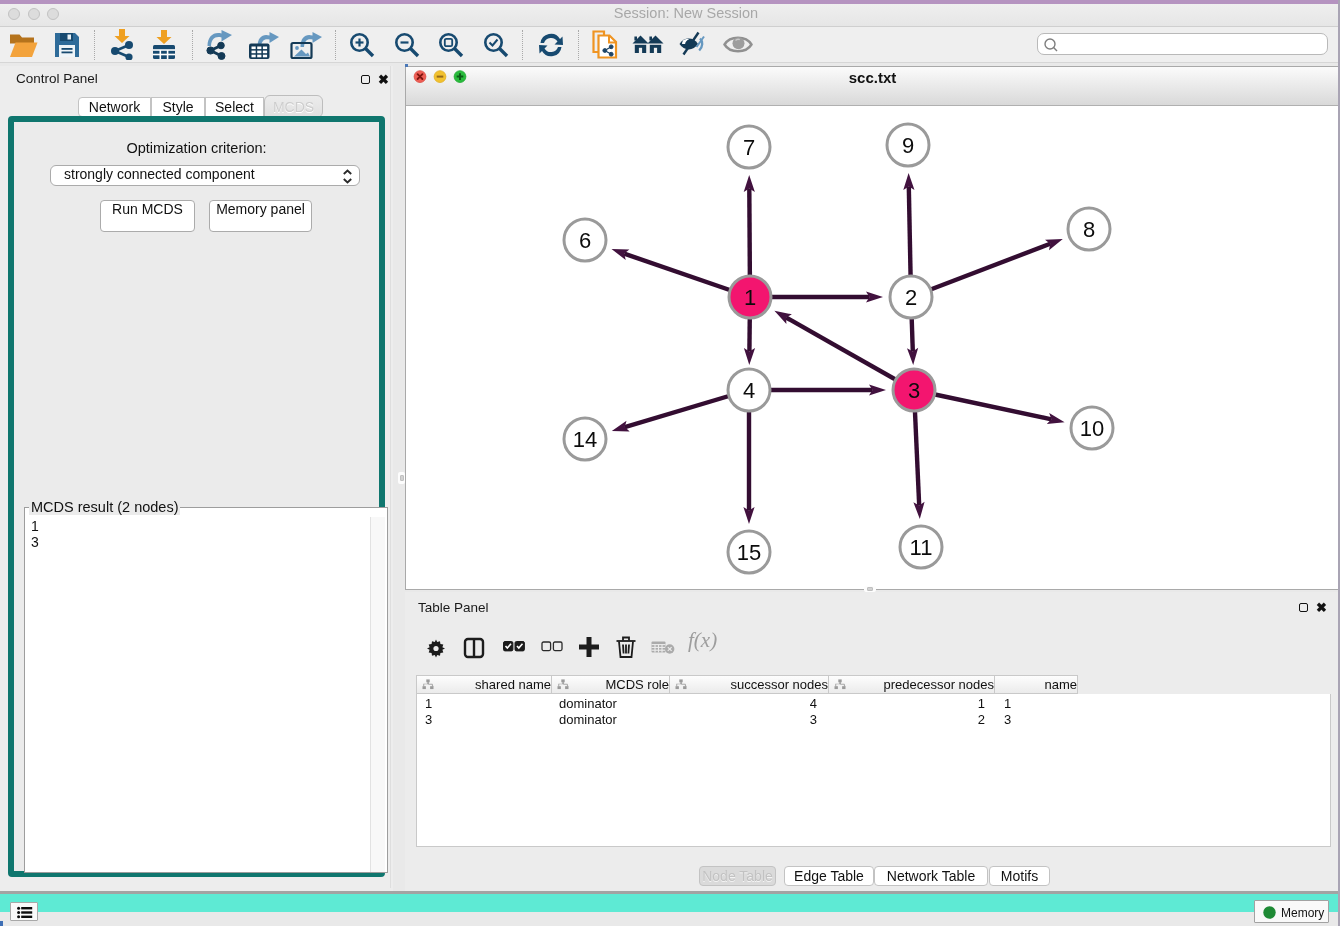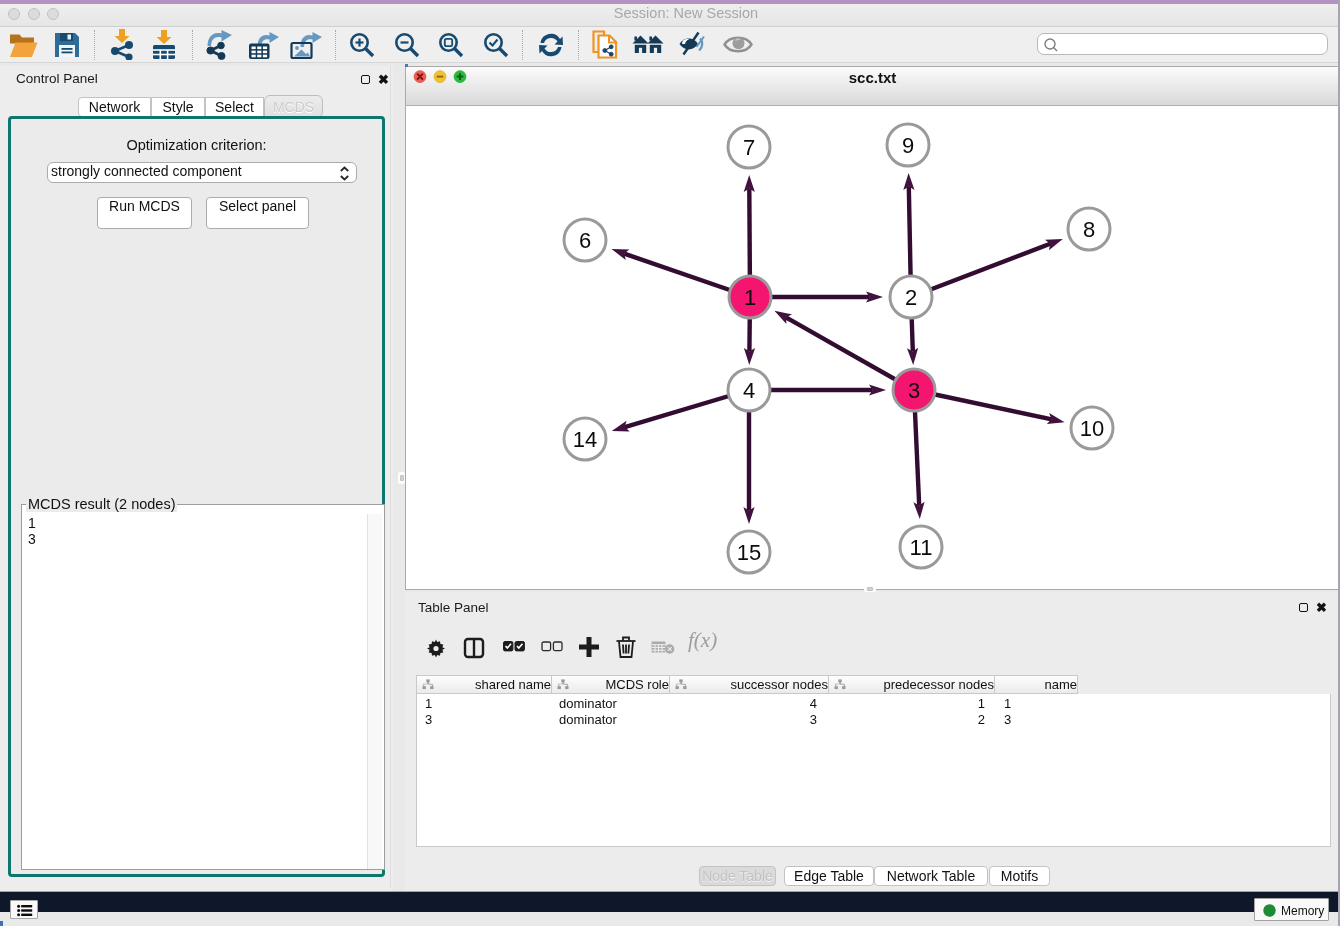--- a/index.html
+++ b/index.html
@@ -27,24 +27,24 @@
 #cpanel { position:absolute; left:0; top:66px; width:393px; height:825px; background:#ededed; }
 #cpanel-title { position:absolute; left:16px; top:5px; font-size:13.5px; color:#1a1a1a; }
 .sqbtn { position:absolute; width:9px; height:9px; border:1.6px solid #111; border-radius:2px; }
 .xbtn { position:absolute; font-size:13px; font-weight:bold; color:#111; }
 .tab { position:absolute; top:31px; height:20px; background:#fff; border:1px solid #c3c3c3;
   font-size:14px; color:#111; text-align:center; line-height:19px; }
 #tab-mcds { position:absolute; top:29px; height:23px; background:linear-gradient(#ececec,#e0e0e0); border:1px solid #bdbdbd;
   border-radius:6px 6px 6px 0; color:#cdcdcd; text-shadow:0 1px 0 #fff;
   font-size:14px; text-align:center; line-height:22px; }
 #innerpanel { position:absolute; left:8px; top:50px; width:377px; height:761px;
-  background:#ebebeb; border:3px solid #0f766e; border-radius:4px;text-decoration:underline; }
+  background:#ebebeb; border:6px solid #0f766e; border-radius:4px;text-decoration:underline; }
 #optlabel { position:absolute; left:0; top:18px; width:100%; text-align:center; font-size:14.5px; color:#111; }
 #dropdown { position:absolute; left:36px; top:43px; width:310px; height:21px; background:#fff;
-  border:1px solid #ababab; border-radius:6px; font-size:14px; color:#111; line-height:17px; padding-left:3px; }
+  border:1px solid #ababab; border-radius:6px; font-size:14px; color:#111; line-height:17px; padding-left:13px; }
 .btn { position:absolute; top:78px; height:32px; background:#fff; border:1px solid #ababab;
   border-radius:4px; font-size:14px; color:#111; text-align:center; line-height:17.5px; }
 #fieldset { position:absolute; left:10px; top:385px; width:364px; height:366px;
   border:1px solid #9d9d9d; background:#fff; }
 #fs-legend { position:absolute; left:4px; top:-9px; background:#ebebeb; padding:0 2px;
   font-size:14.5px; color:#111; }
 #fs-text { position:absolute; left:6px; top:10px; font-size:14px; color:#111; line-height:16px; }
 #fs-scroll { position:absolute; right:2px; top:9px; width:15px; height:355px;
   background:#f8f8f8; border-left:1px solid #e2e2e2; }
 
@@ -61,21 +61,21 @@
   background:linear-gradient(#fdfdfd,#ebebeb); border:1px solid #c9c9c9; }
 .hcol { position:absolute; top:0; height:18px; border-right:1px solid #c9c9c9;
   font-size:13px; color:#111; text-align:right; line-height:18px; }
 #tbody { position:absolute; left:11px; top:102px; width:915px; height:153px;
   background:#fff; border:1px solid #c9c9c9; border-top:none; }
 .trow { position:absolute; font-size:13px; color:#111; height:16px; line-height:16px; }
 .btab { position:absolute; top:274px; height:20px; background:#fff; border:1px solid #c3c3c3;
   border-radius:4px; font-size:14px; color:#111; text-align:center; line-height:19px; }
 
 #statusbar { position:absolute; left:0; top:891px; width:1340px; height:21px;
-  background:#0f172a; border-top:1px solid #a3a3a3; }
+  background:#5eead4; border-top:3px solid #a3a3a3; }
 #membtn { position:absolute; right:11px; top:6px; width:75px; height:23px; background:#f9f9f9;
   border:1px solid #a2a2a2; border-radius:1px; font-size:12px; color:#111; }
 #listbtn { position:absolute; left:10px; top:8px; width:28px; height:19px; background:#f9f9f9;
   border:1px solid #a8a8a8; border-radius:1px; }
 #rightedge { position:absolute; right:0; top:0; width:2px; height:926px; background:#a9a4b4; }
 svg text { font-family:"Liberation Sans", sans-serif; }
 #graph { will-change:transform; }
 </style>
 </head>
 <body>
@@ -241,21 +241,21 @@
   <div id="tab-mcds" style="left:264px; width:59px;">MCDS</div>
   <div id="innerpanel">
     <div id="optlabel">Optimization criterion:</div>
     <div id="dropdown">strongly connected component
       <svg width="11" height="15" style="position:absolute;right:6px;top:3px" viewBox="0 0 11 15">
         <path d="M1.8 5 L5.5 1.6 L9.2 5" fill="none" stroke="#2a2a2a" stroke-width="1.9"></path>
         <path d="M1.8 10 L5.5 13.4 L9.2 10" fill="none" stroke="#2a2a2a" stroke-width="1.9"></path>
       </svg>
     </div>
     <div class="btn" style="left:86px; width:95px;">Run MCDS</div>
-    <div class="btn" style="left:195px; width:103px;">Select panel</div>
+    <div class="btn" style="left:195px; width:103px;">Memory panel</div>
     <div id="fieldset">
       <div id="fs-legend">MCDS result (2 nodes)</div>
       <div id="fs-text">1<br>3</div>
       <div id="fs-scroll"></div>
     </div>
   </div>
 </div>
 
 <div id="netwin">
   <div id="nettitle">

